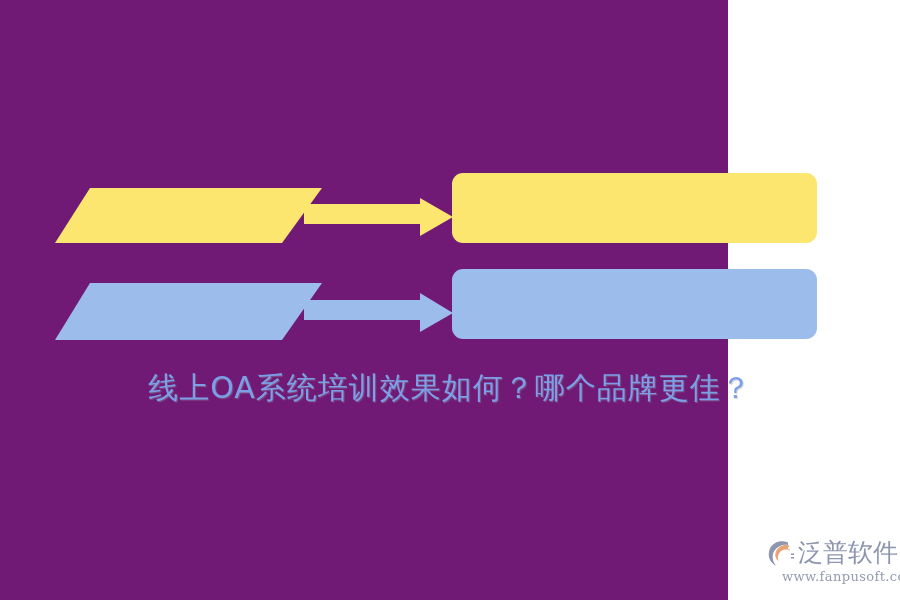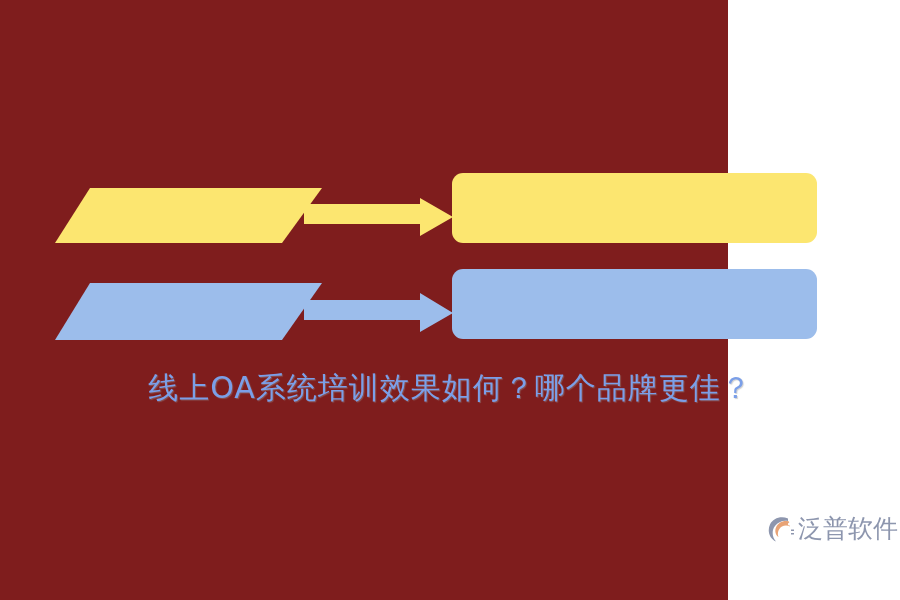--- a/index.html
+++ b/index.html
@@ -10,21 +10,21 @@
     width: 900px;
     height: 600px;
     background: #ffffff;
     font-family: "Liberation Sans", sans-serif;
     overflow: hidden;
   }
   #canvas {
     position: relative;
     width: 728px;
     height: 600px;
-    background: #7f1d1d;
+    background: #701a75;
   }
 
   
   .row {
     position: absolute;
     left: 0;
     width: 900px;
   }
   #row-yellow { top: 170px; height: 80px; }
   #row-blue   { top: 266px; height: 80px; }
@@ -67,25 +67,25 @@
     letter-spacing: 1px;
     color: #7B9FE8;
     text-shadow: 1px 1px 1px rgba(150,150,150,0.45);
     white-space: nowrap;
   }
 
   
   #watermark {
     position: absolute;
     left: 766px;
-    top: 512px;
+    top: 536px;
     width: 126px;
     height: 52px;
     display: flex;
-    flex-direction: row;
+    flex-direction: column;
     align-items: flex-start;
     opacity: 0.97;
   }
   #logo-row {
     display: flex;
     align-items: center;
     height: 34px;
   }
   #logo-mark {
     width: 30px;

